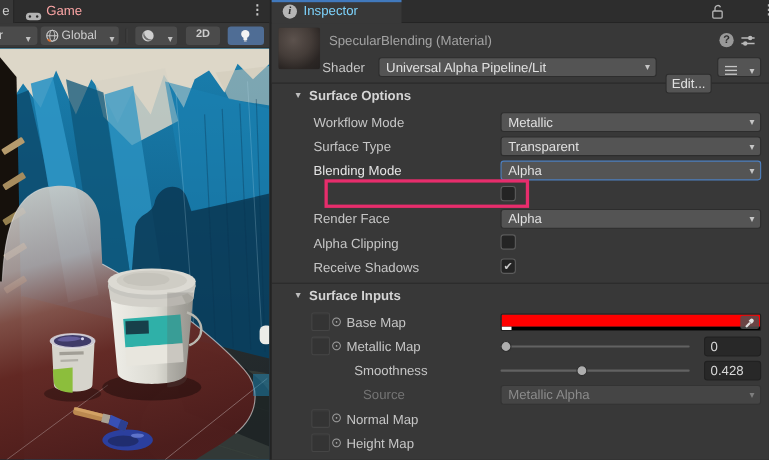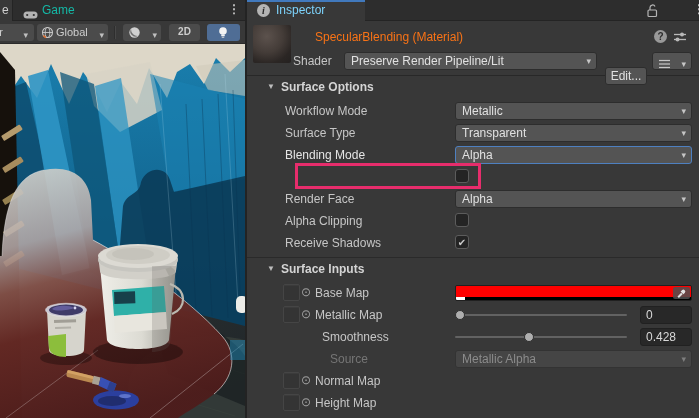--- a/index.html
+++ b/index.html
@@ -4,21 +4,21 @@
 <style>
   * { margin:0; padding:0; box-sizing:border-box; }
   html,body { width:699px; height:418px; overflow:hidden; background:#222; }
   body { font-family:"Liberation Sans", sans-serif; font-size:12px; color:#c6c6c6; }
   #root { position:relative; width:699px; height:418px; background:#383838; }
 
   
   .scene-panel { position:absolute; left:0; top:0; width:245px; height:418px; background:#383838; }
   .tabstrip { position:absolute; left:0; top:0; right:0; height:21px; background:#2d2d2d; border-bottom:1px solid #242424; }
   .tab-partial { position:absolute; left:0; top:0; width:13px; height:21px; background:#383838; color:#cfcfcf; line-height:20px; padding-left:2px; border-right:1px solid #242424; overflow:hidden; }
-  .tab-game { position:absolute; left:14px; top:0; width:92px; height:35px; line-height:20px; color:#14b8a6; }
+  .tab-game { position:absolute; left:14px; top:0; width:92px; height:35px; line-height:20px; color:#fca5a5; }
   .tab-game .pad-ic { position:absolute; left:9px; top:6px; }
   .tab-game .tab-lbl { position:absolute; left:28px; top:0; }
   .kebab { color:#c8c8c8; font-size:12px; font-weight:bold; letter-spacing:0; }
   .scene-kebab { position:absolute; left:228px; top:2px; }
 
   .scene-toolbar { position:absolute; left:0; top:21px; right:0; height:23px; background:#383838; border-bottom:1px solid #2b2b2b; }
   .tbtn { position:absolute; top:3px; height:17px; background:#4b4b4b; border-radius:3px; color:#cdcdcd; font-size:11px; line-height:16px; }
   .tbtn .dd { position:absolute; right:4px; top:0px; font-size:9px; color:#c0c0c0; }
   .tb-pivot { left:-18px; width:52px; text-align:left; padding-left:8px; }
   .tb-global { left:37px; width:71px; }
@@ -39,21 +39,21 @@
   .insp-tab { position:absolute; left:0; top:0; width:118px; height:21px; background:#383838; }
   .insp-tab .hl { position:absolute; left:0; top:0; right:0; height:2px; }
   .info-ic { position:absolute; left:10px; top:4px; width:13px; height:13px; border-radius:50%; background:#b5b5b5; color:#2a2a2a; font-family:"Liberation Serif", serif; font-style:italic; font-weight:bold; font-size:10px; text-align:center; line-height:13px; }
   .insp-tab .tab-lbl { position:absolute; left:29px; top:3px; color:#7dd3fc; }
   .lock-ic { position:absolute; left:398px; top:3px; }
   .insp-kebab { position:absolute; left:446px; top:2px; }
 
   .mat-header { position:absolute; left:0; top:21px; right:0; height:55px; background:#383838; border-bottom:1px solid #282828; }
   .thumb { position:absolute; left:6px; top:4px; width:38px; height:38px; background:#2e2d2c; border-radius:2px;
            background-image:radial-gradient(circle at 36% 30%, #5c524d 0%, #443c38 45%, #2b2624 75%, #242120 100%); }
-  .mat-title { position:absolute; left:52px; top:9px; color:#f97316;margin-left:16px; }
+  .mat-title { position:absolute; left:52px; top:9px; color:#a3a3a3; }
   .hdr-ico { position:absolute; top:9px; color:#b9b9b9; }
   .help-ic { left:407px; width:13px; height:13px; border-radius:50%; background:#999; color:#2c2c2c; font-weight:bold; font-size:10px; text-align:center; line-height:13px; }
   .preset-ic { left:426px; top:10px; }
   .mat-kebab { left:447px; top:8px; }
   .shader-row { position:absolute; left:0; top:30px; right:0; height:20px; }
   .shader-lbl { position:absolute; left:46px; top:3px; }
   .dropdown { position:absolute; height:18px; background:#545454; border:1px solid #2d2d2d; border-radius:3px; color:#e0e0e0; line-height:16px; padding-left:6px; overflow:hidden; white-space:nowrap; }
   .dropdown .dd { position:absolute; right:5px; top:3px; font-size:9px; color:#c6c6c6; line-height:10px; }
   .shader-dd { left:97px; top:1px; width:253px; }
   .btn { position:absolute; height:18px; background:#545454; border:1px solid #2d2d2d; border-radius:3px; color:#e0e0e0; line-height:16px; text-align:center; }
@@ -294,21 +294,21 @@
             <circle cx="9" cy="3.5" r="2" fill="#b9b9b9"></circle>
             <line x1="1" y1="8.5" x2="13" y2="8.5" stroke="#b9b9b9" stroke-width="1.3"></line>
             <circle cx="4.5" cy="8.5" r="2" fill="#b9b9b9"></circle>
           </svg>
       </span>
       <div class="hdr-ico kebab mat-kebab">⋮</div>
 
       <div class="shader-row">
         <span class="shader-lbl">Shader</span>
         <div class="dropdown shader-dd">
-          <span>Preserve Render Pipeline/Lit</span>
+          <span>Universal Alpha Pipeline/Lit</span>
           <span class="dd">▾</span>
         </div>
         <div class="btn edit-btn"><span>Edit...</span></div>
         <div class="btn list-btn">
           <span class="lines">
             <svg width="12" height="10" viewBox="0 0 12 10">
                 <g stroke="#c6c6c6" stroke-width="1.2">
                   <line x1="0" y1="1.5" x2="11" y2="1.5"></line>
                   <line x1="0" y1="5" x2="11" y2="5"></line>
                   <line x1="0" y1="8.5" x2="11" y2="8.5"></line>

